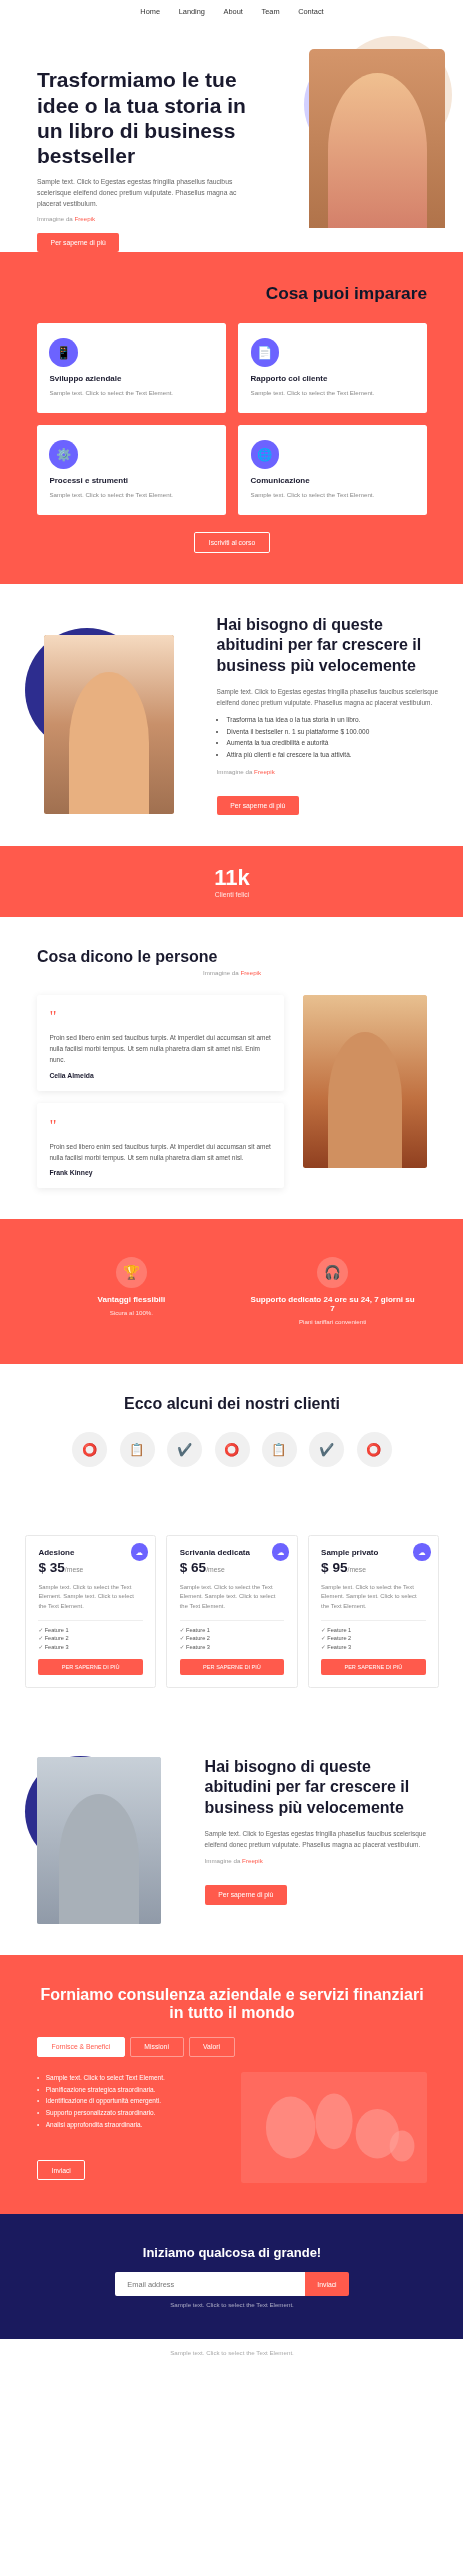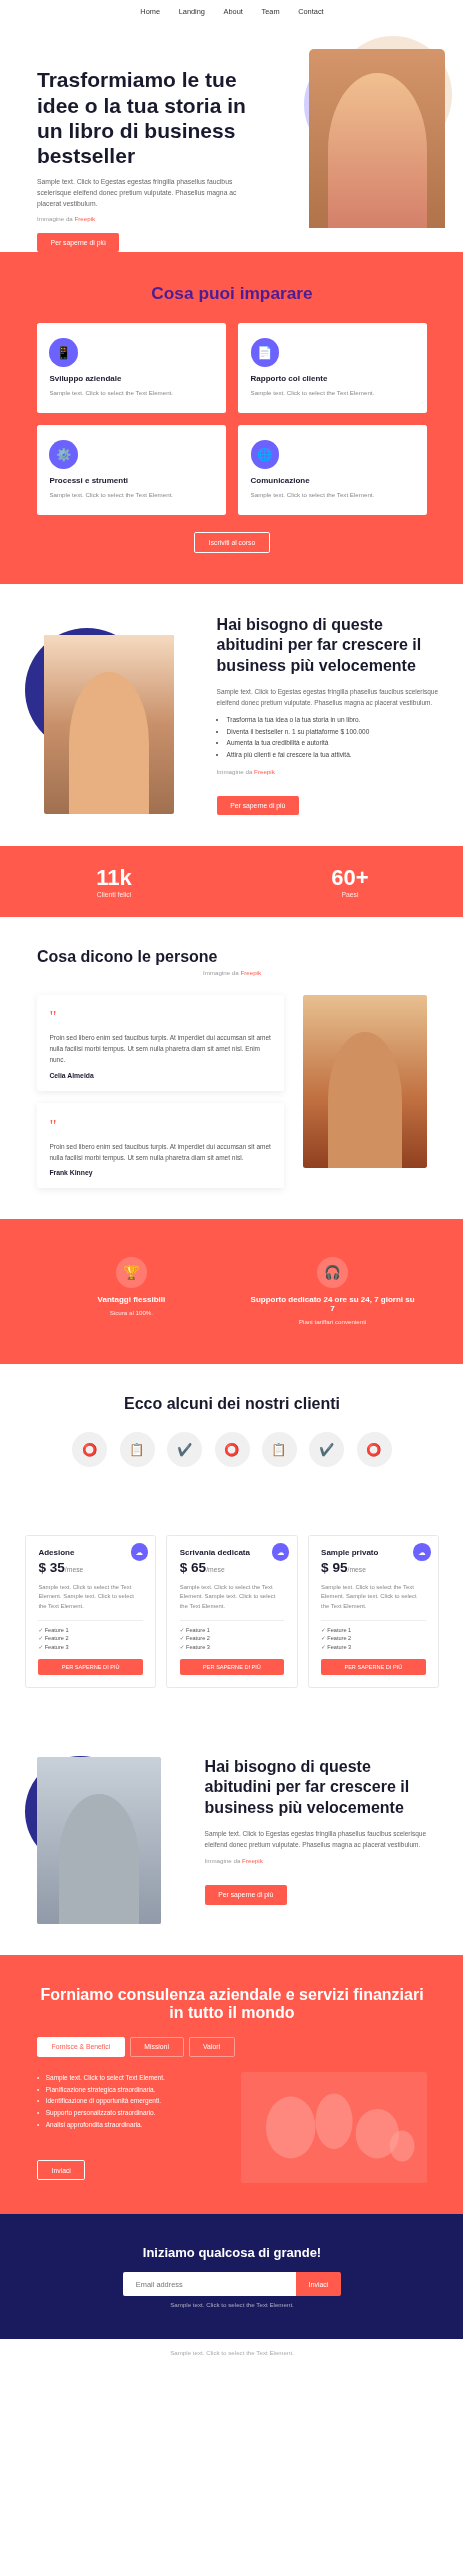--- a/index.html
+++ b/index.html
@@ -24,21 +24,21 @@
     .hero-text .immagine-da { font-size: 6.2px; color: #999; margin-bottom: 8.7px; }
     .btn-coral {
       background: #ff5a4c; color: #fff; border: none; padding: 6.2px 13.6px;
       font-size: 6.8px; border-radius: 1.9px; cursor: pointer; display: inline-block;
     }
 
     
     .coral-section {
       background: #ff5a4c; padding: 31px 37px; text-align: center;
     }
-    .coral-section h2 { color: #4c1d95; font-size: 17.3px; font-weight: 700; margin-bottom: 18.6px; }
+    .coral-section h2 { color: #0f172a; font-size: 17.3px; font-weight: 700; margin-bottom: 18.6px; text-align: right; }
     .cards-grid {
       display: grid; grid-template-columns: 1fr 1fr; gap: 12.4px;
     }
     .card {
       background: #fff; border-radius: 2.5px; padding: 15px 12.4px; text-align: left;
     }
     .card-icon {
       width: 28.5px; height: 28.5px; background: #6c63ff; border-radius: 50%;
       display: flex; align-items: center; justify-content: center;
       margin-bottom: 7.4px; font-size: 12.4px;
@@ -190,21 +190,21 @@
     
     .cta-section {
       background: #1a1a5e; padding: 31px 37px; text-align: center;
     }
     .cta-section h2 { font-size: 13px; font-weight: 700; color: #fff; margin-bottom: 12.4px; }
     .cta-input-row {
       display: flex; justify-content: center; gap: 0;
     }
     .cta-input {
       padding: 7.4px 12.4px; font-size: 7.4px; border: none; border-radius: 1.9px 0 0 1.9px;
-      width: 173px; outline: none;
+      width: 190px; outline: none;
     }
     .cta-btn {
       background: #ff5a4c; color: #fff; border: none; padding: 7.4px 12.4px;
       font-size: 6.8px; border-radius: 0 1.9px 1.9px 0; cursor: pointer;
     }
     .cta-small { font-size: 6.2px; color: rgba(255,255,255,0.6); margin-top: 6.2px; }
 
     
     footer { background: #fff; padding: 10px; text-align: center; font-size: 6.2px; color: #aaa; }
     .mt-8 { margin-top: 5px; }
@@ -290,24 +290,20 @@
     </p>
     <button class="btn-coral mt-16">Per saperne di più</button>
   </div>
 </section>
 
 <div class="stats-section" id="stats-section">
     <div class="stat-item">
       <h3>11k</h3>
       <p>Clienti felici</p>
     </div>
-    <div class="stat-item">
-      <h3>60+</h3>
-      <p>Paesi</p>
-    </div>
   </div>
 
 <section class="testimonials-section">
   <h2>Cosa dicono le persone</h2>
   <p class="immagine-da">
     <span>Immagine da</span> <span style="color:#ff5a4c;">Freepik</span>
   </p>
   <div class="testimonials-layout">
     <div class="testimonial-cards" id="testimonial-cards">
         <div class="testimonial-card">

